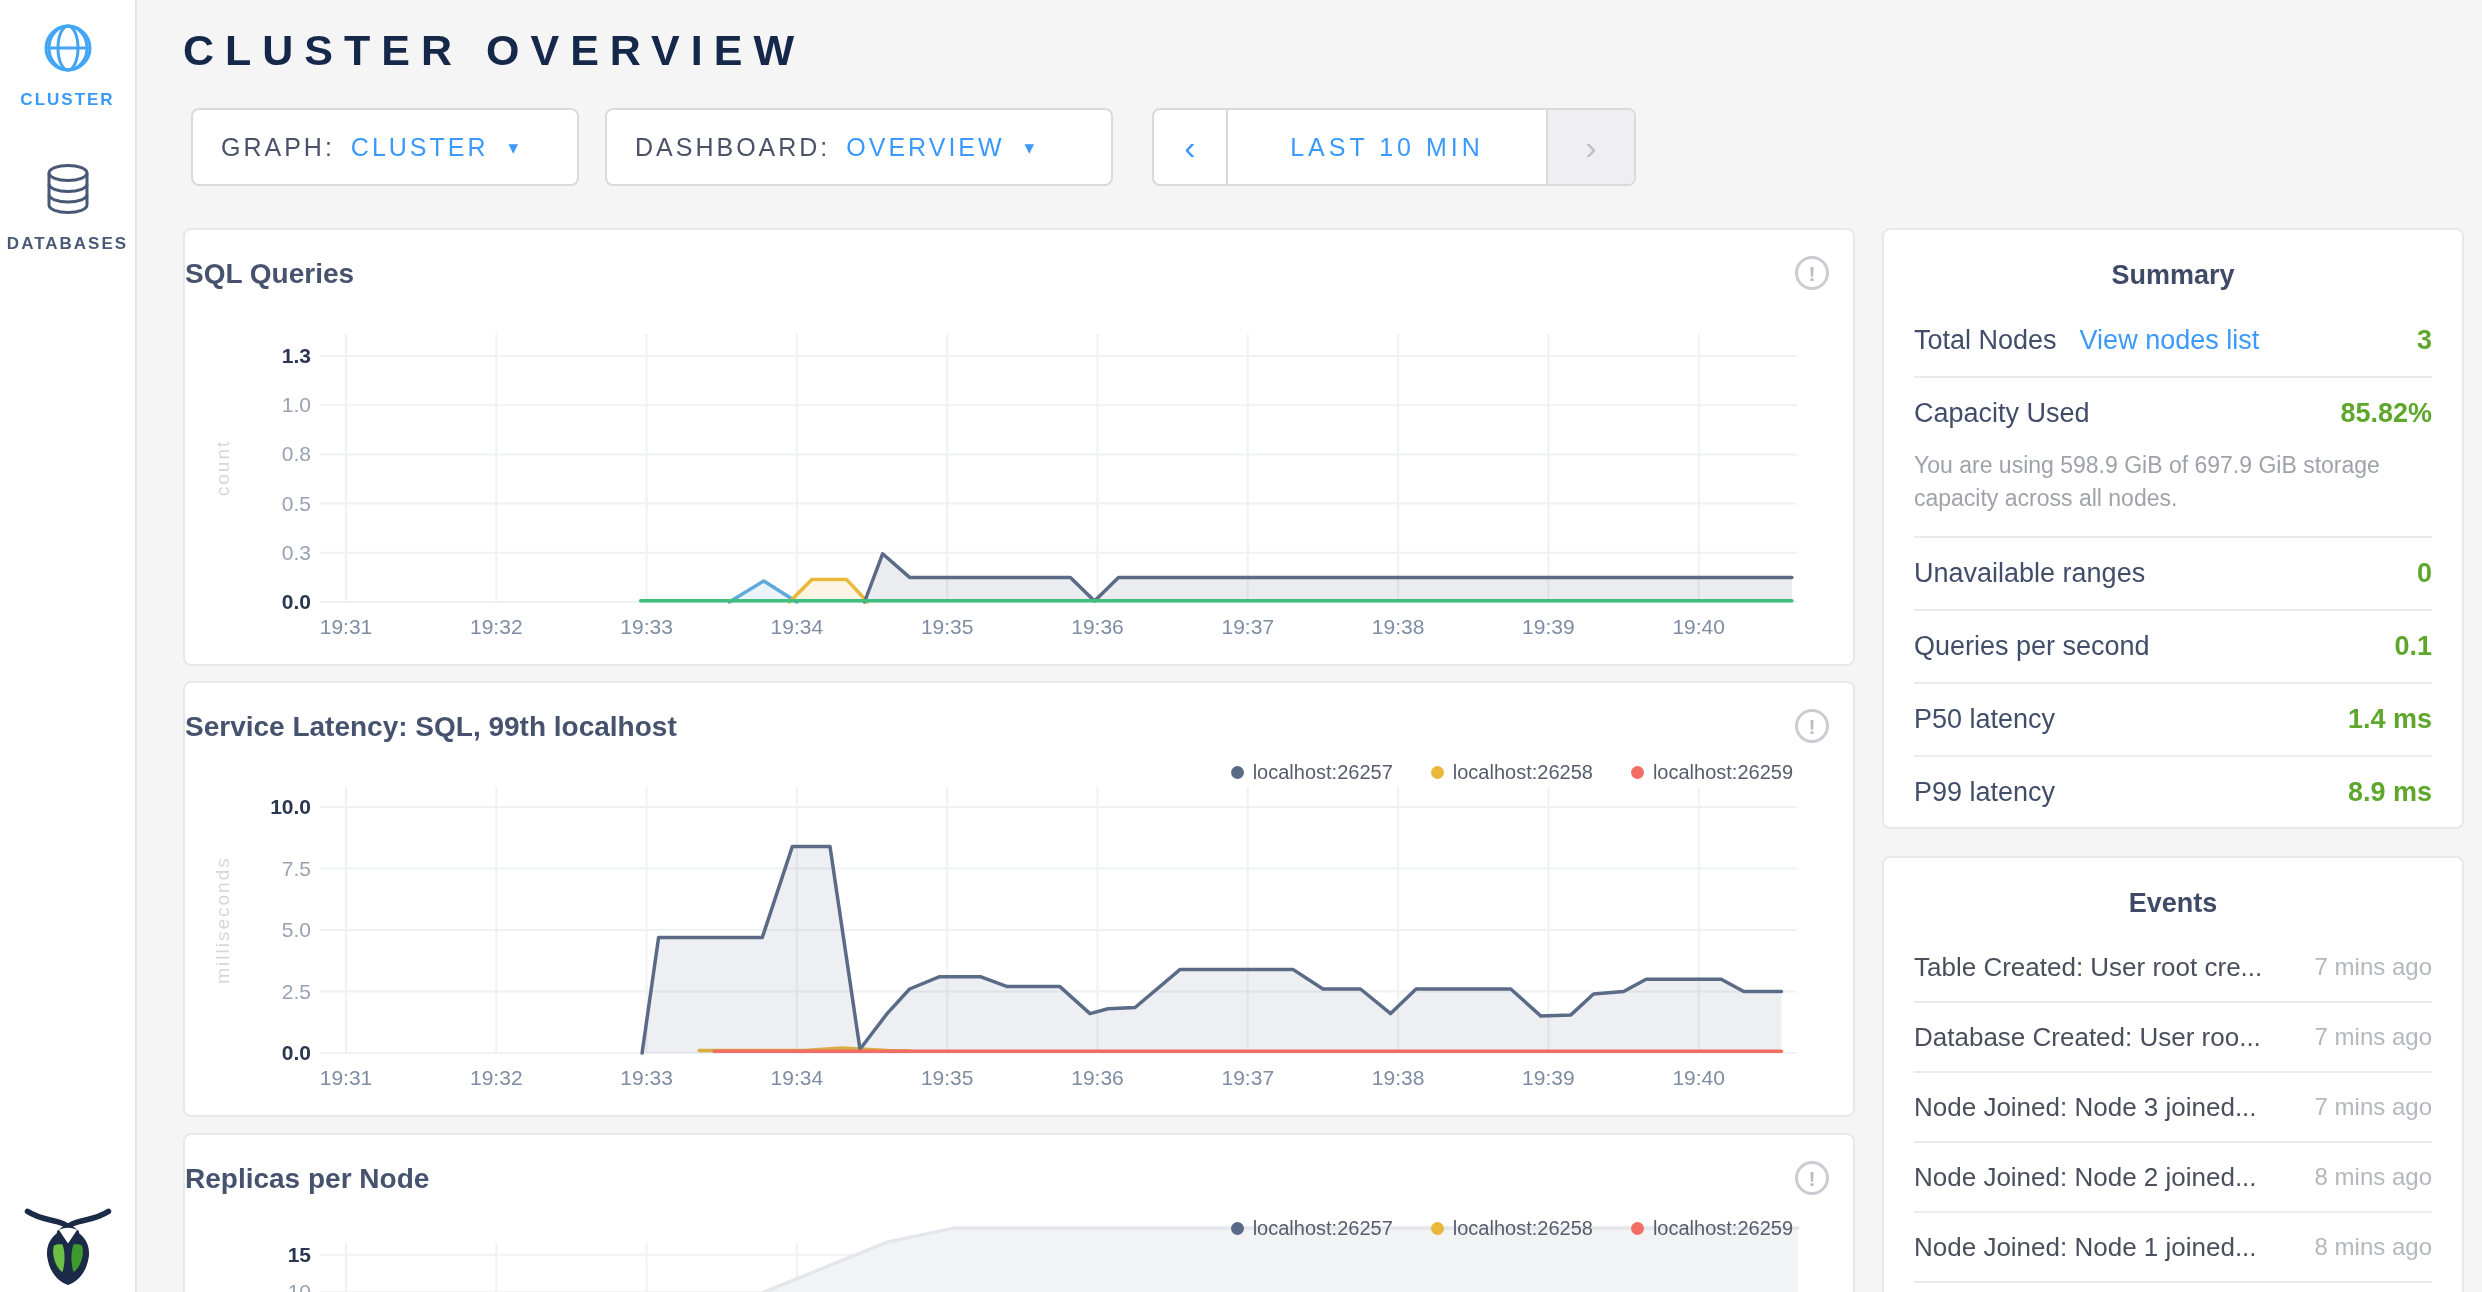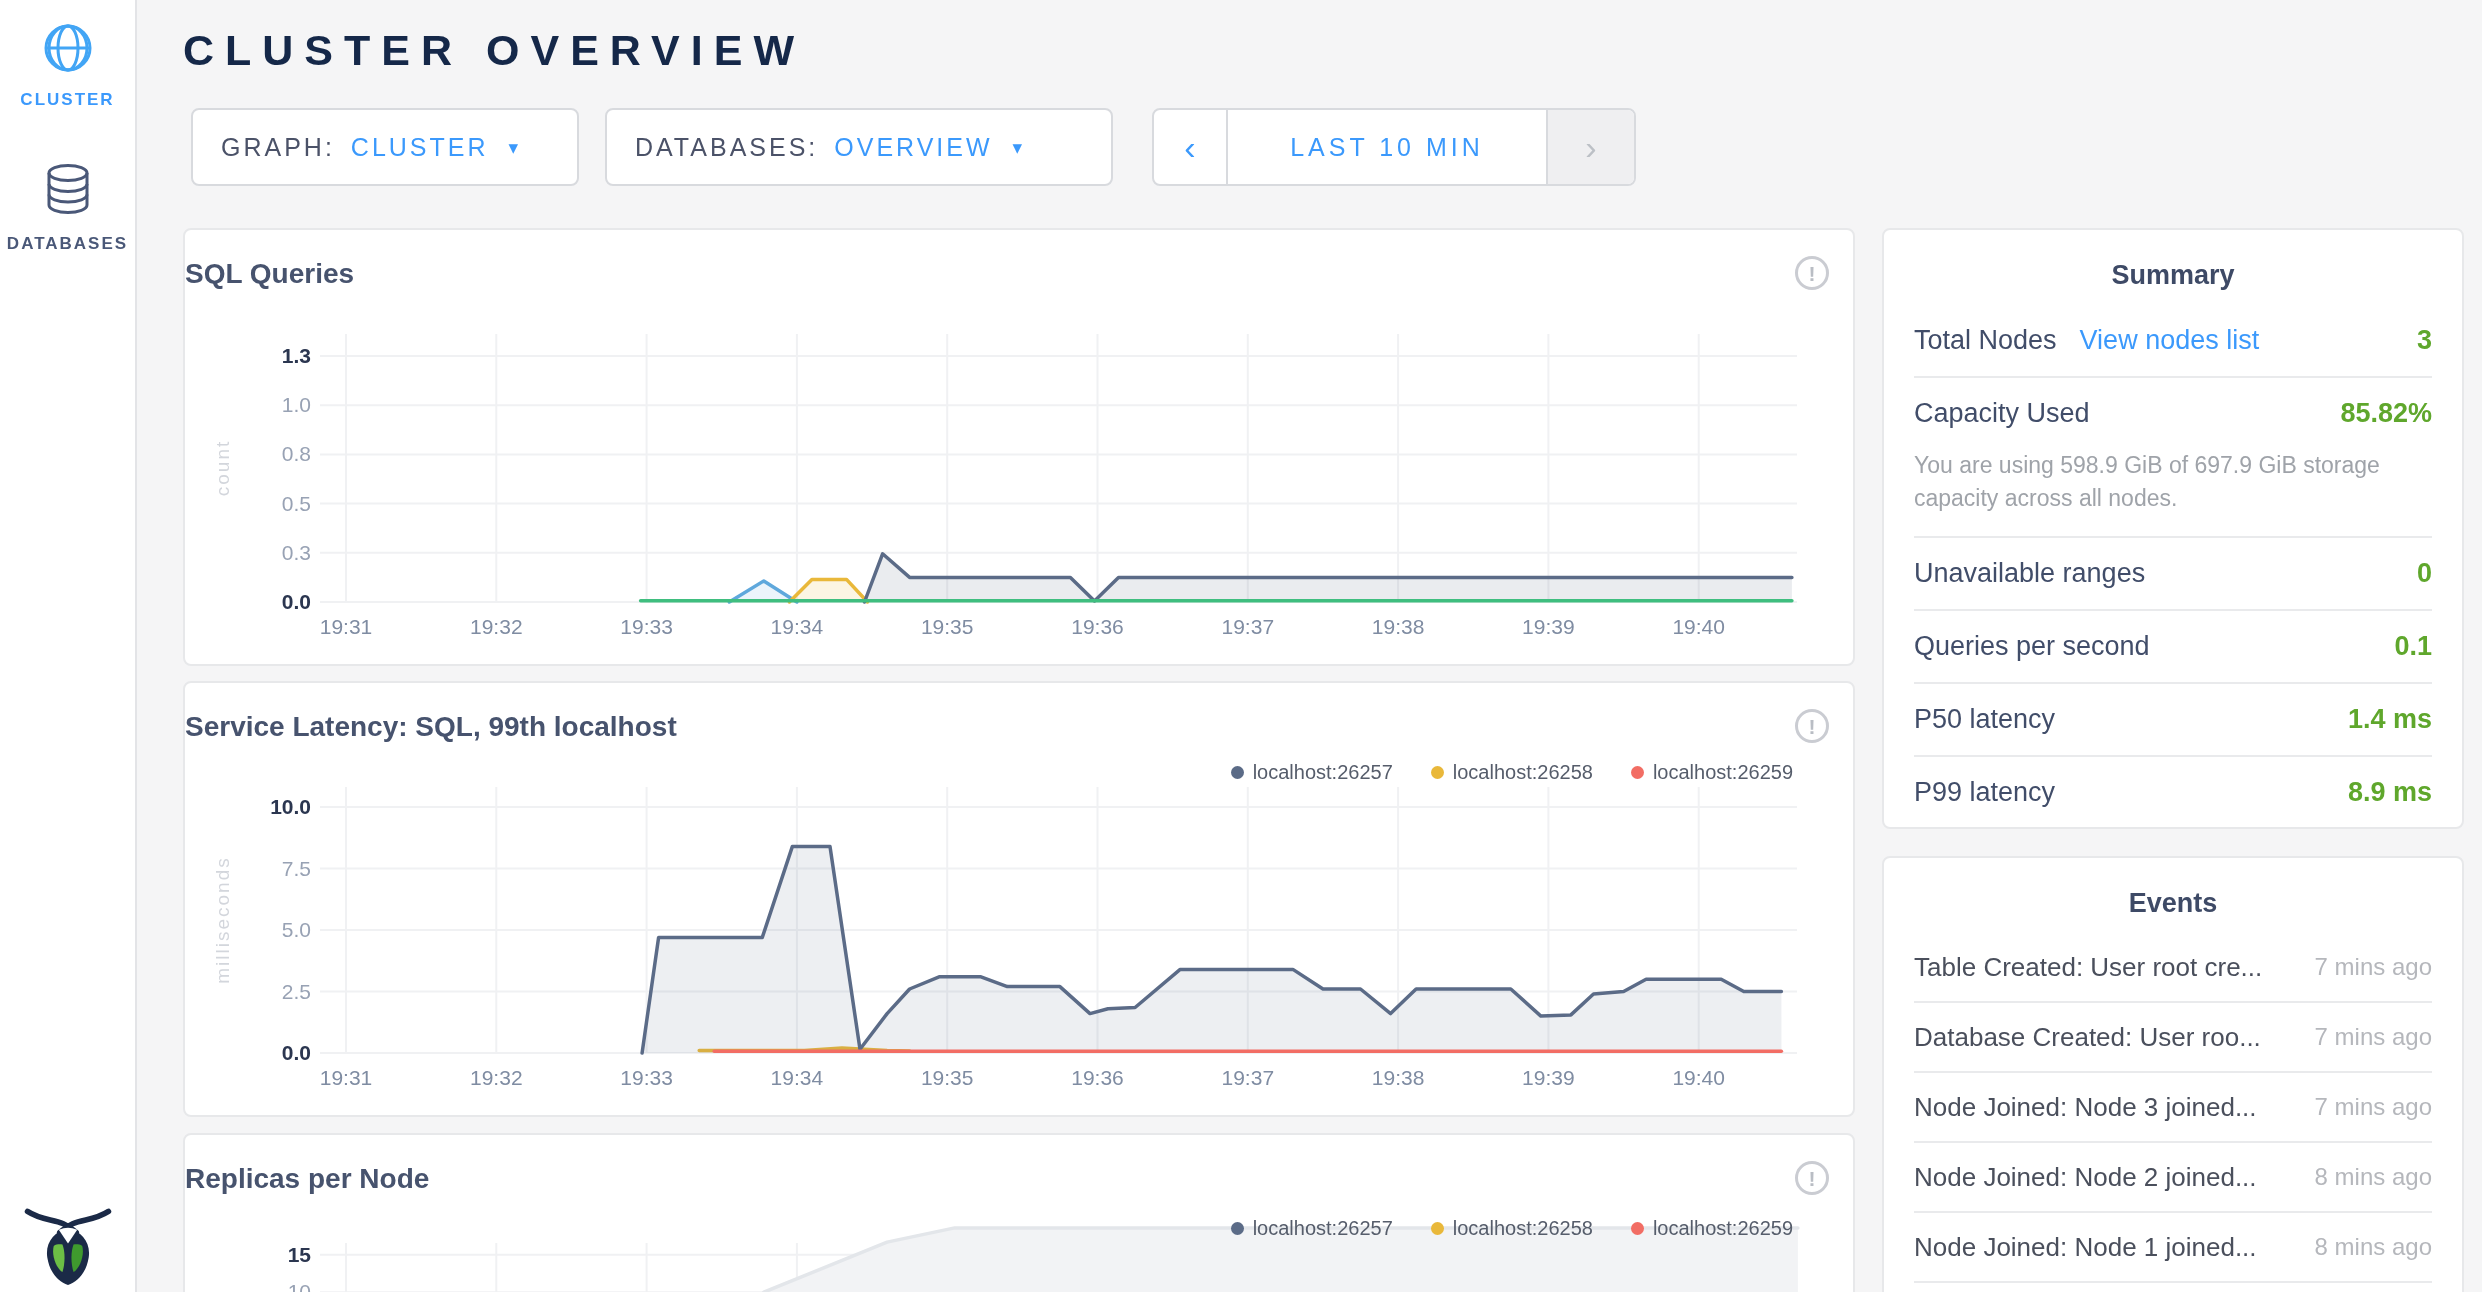--- a/index.html
+++ b/index.html
@@ -115,21 +115,21 @@
   </div>
 
   <h1 class="page-title">CLUSTER OVERVIEW</h1>
 
   <div class="dropdown" id="dd-graph">
     <span class="dd-label">GRAPH:</span>
     <span class="dd-value">CLUSTER</span>
     <span class="dd-caret">▾</span>
   </div>
   <div class="dropdown" id="dd-dashboard">
-    <span class="dd-label">DATABASES:</span>
+    <span class="dd-label">DASHBOARD:</span>
     <span class="dd-value">OVERVIEW</span>
     <span class="dd-caret">▾</span>
   </div>
   <div class="timesel">
     <div class="ts-seg ts-prev">‹</div>
     <div class="ts-seg ts-label">LAST 10 MIN</div>
     <div class="ts-seg ts-next">›</div>
   </div>
 
   <div class="card" id="chart-card-0">

